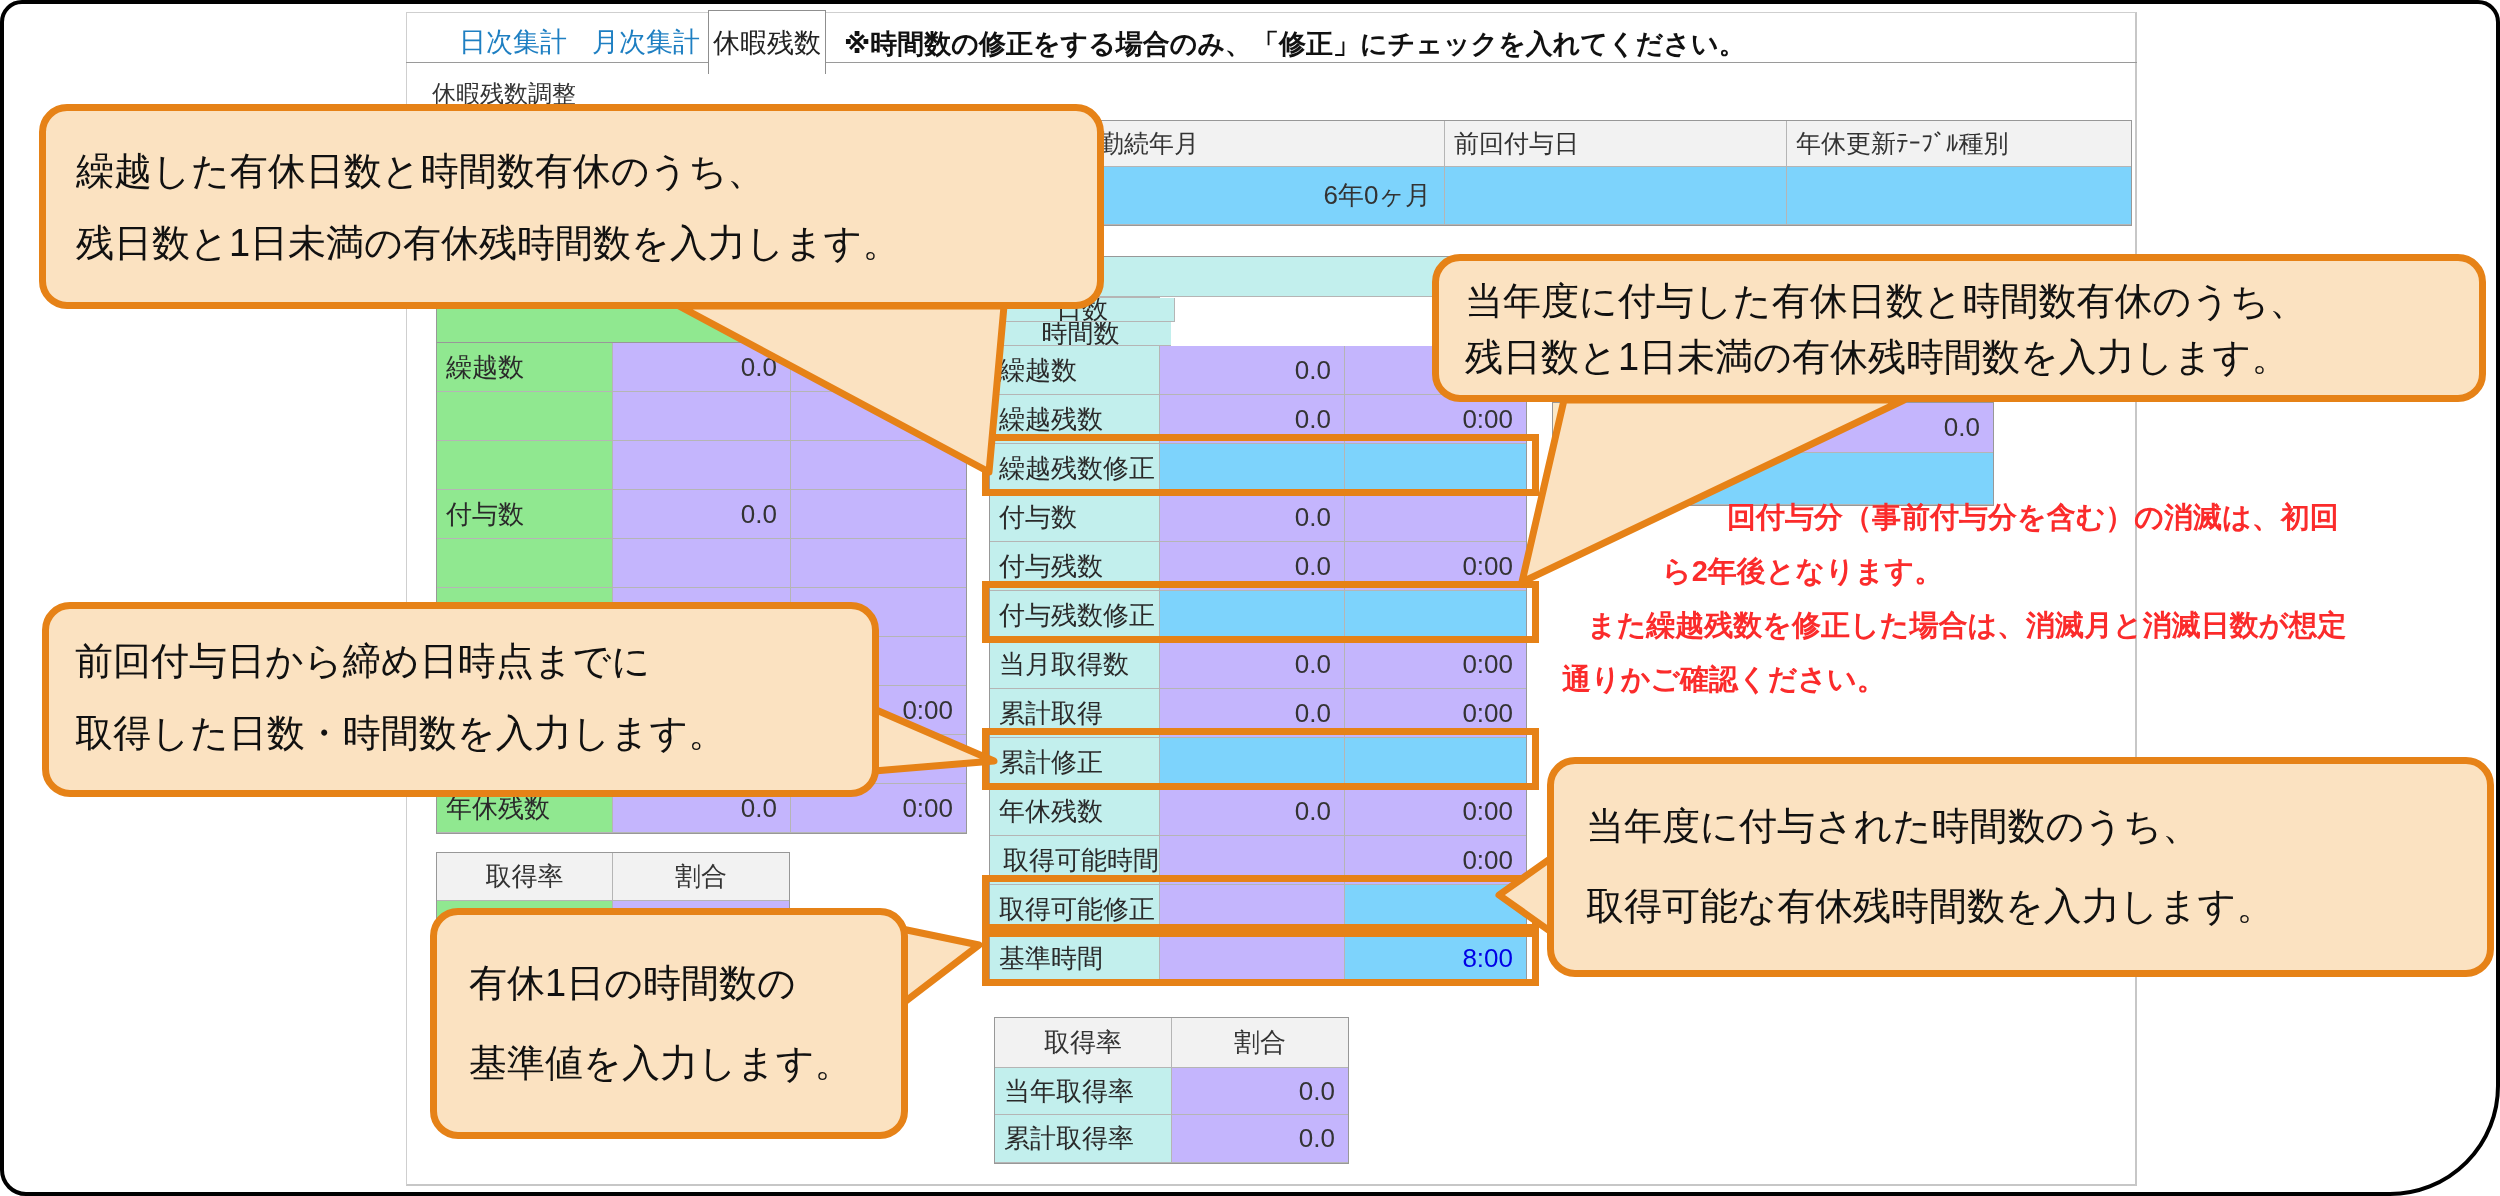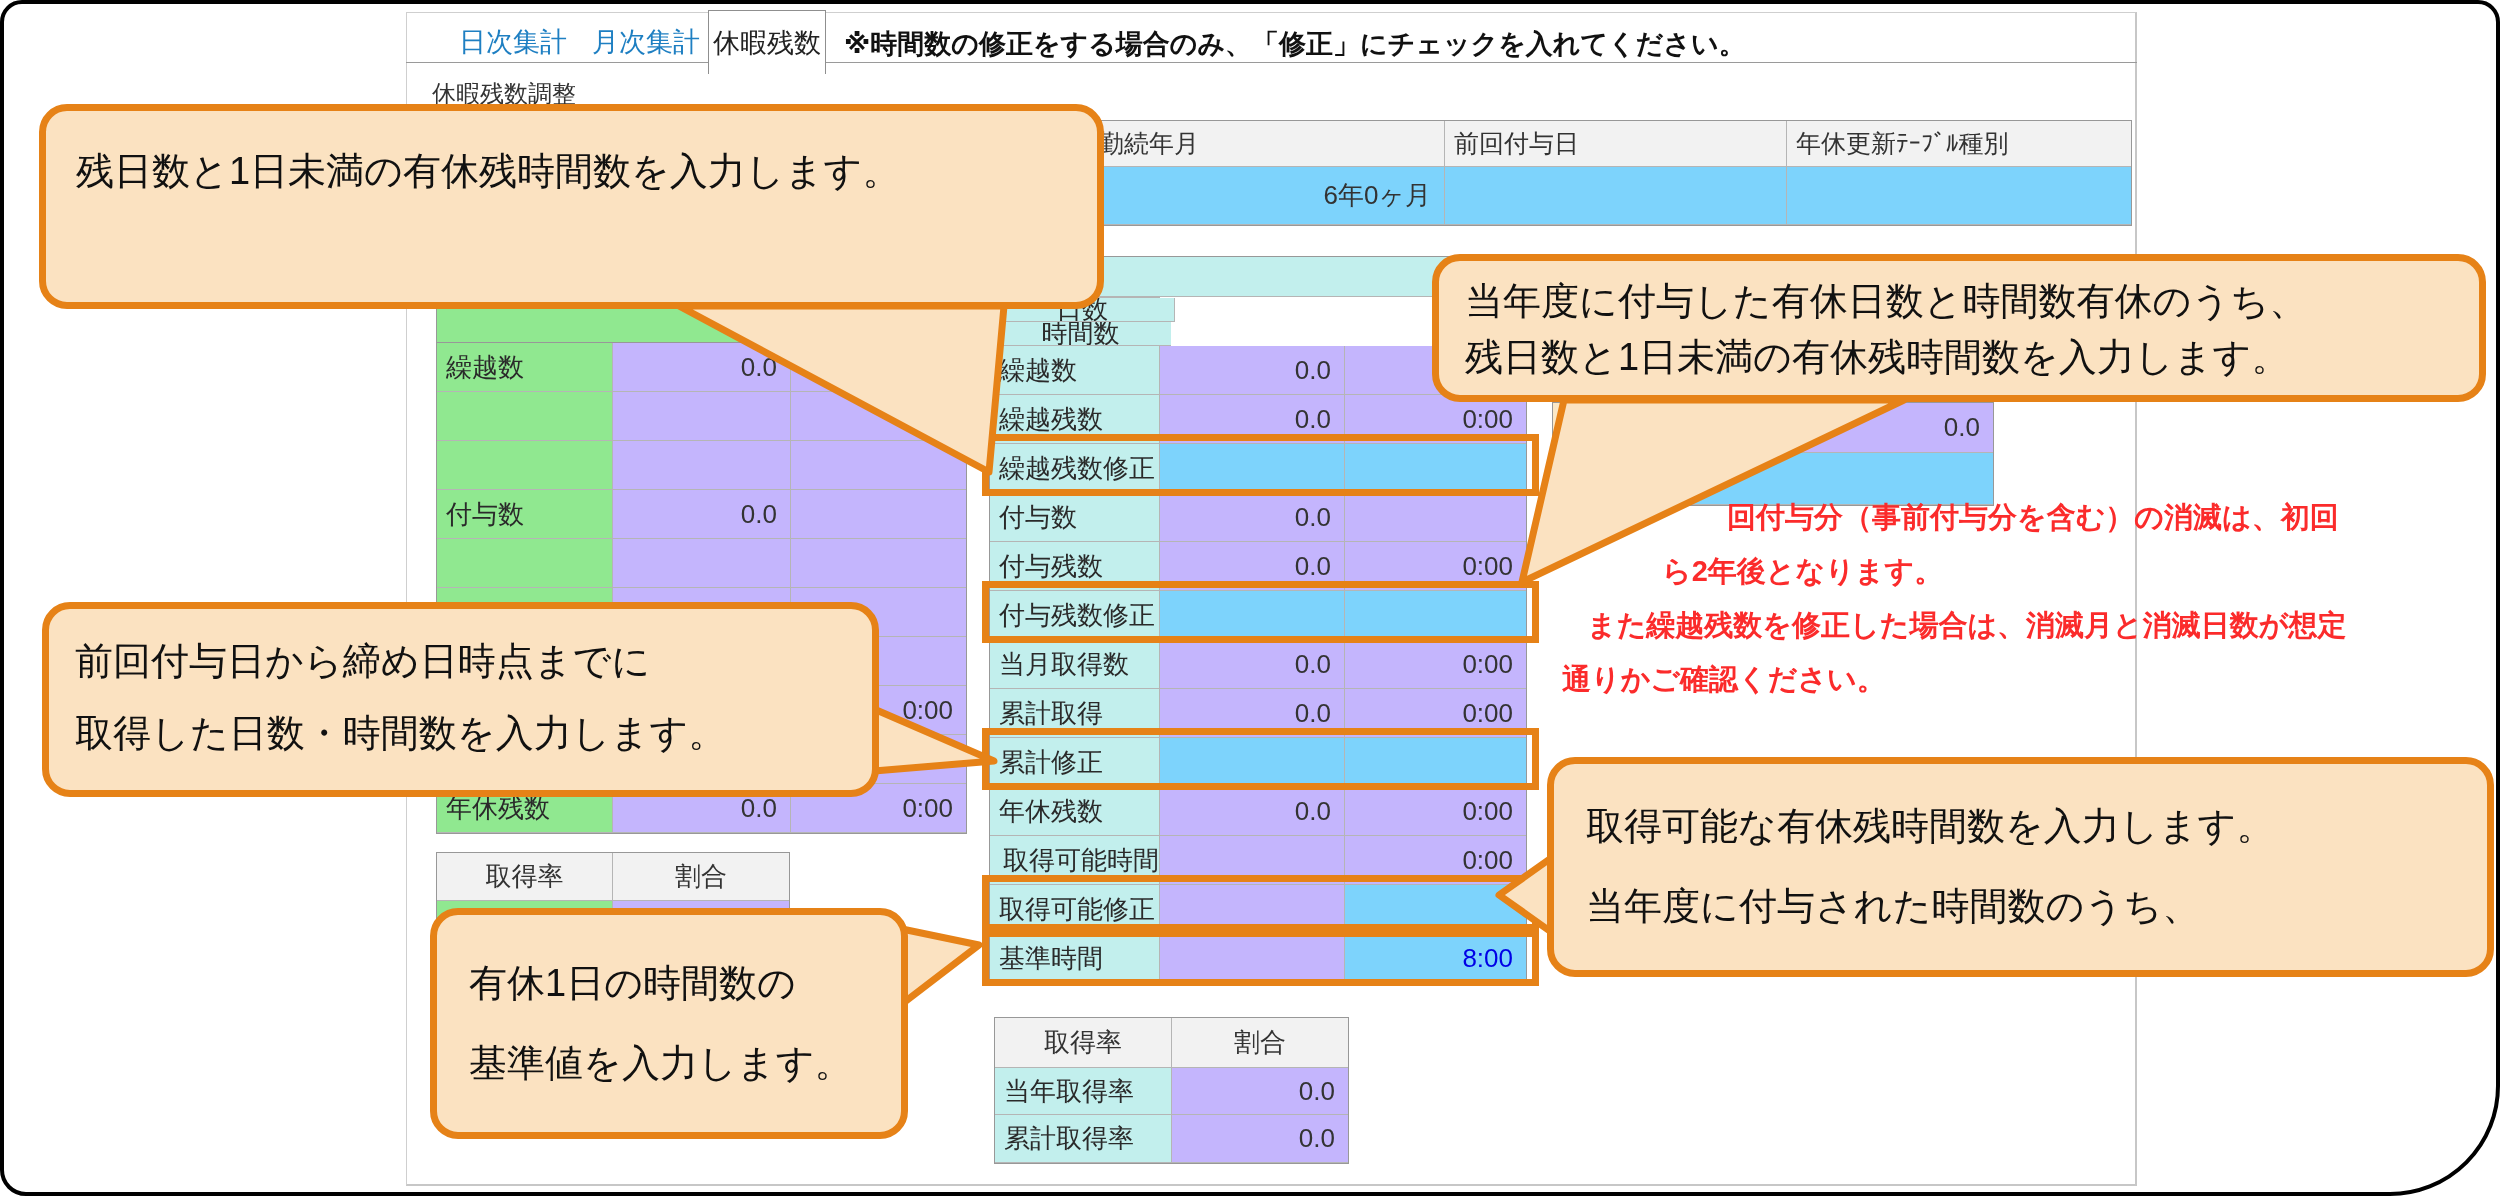--- a/index.html
+++ b/index.html
@@ -267,32 +267,33 @@
 
   <svg class="tails" width="2500" height="1196" viewBox="0 0 2500 1196">
     <polygon points="675,302 1000,302 985,468" fill="#fbe2c1" stroke="#e68217" stroke-width="7" stroke-linejoin="round"></polygon>
     <polygon points="1560,396 1900,396 1518,578" fill="#fbe2c1" stroke="#e68217" stroke-width="7" stroke-linejoin="round"></polygon>
     <polygon points="870,705 870,767 990,757" fill="#fbe2c1" stroke="#e68217" stroke-width="7" stroke-linejoin="round"></polygon>
     <polygon points="1550,852 1550,930 1495,891" fill="#fbe2c1" stroke="#e68217" stroke-width="7" stroke-linejoin="round"></polygon>
     <polygon points="898,925 898,1000 975,941" fill="#fbe2c1" stroke="#e68217" stroke-width="7" stroke-linejoin="round"></polygon>
   </svg>
 
   <div class="callout c1" style="left:35px; top:100px; width:1065px; height:205px;">
+    <p>繰越した有休日数と時間数有休のうち、</p>
     <p>残日数と1日未満の有休残時間数を入力します。</p>
   </div>
   <div class="callout c2" style="left:1428px; top:250px; width:1054px; height:148px;">
     <p>当年度に付与した有休日数と時間数有休のうち、</p>
     <p>残日数と1日未満の有休残時間数を入力します。</p>
   </div>
   <div class="callout c3" style="left:38px; top:598px; width:837px; height:195px;">
     <p>前回付与日から締め日時点までに</p>
     <p>取得した日数・時間数を入力します。</p>
   </div>
   <div class="callout c4" style="left:1543px; top:753px; width:947px; height:220px;">
+    <p>当年度に付与された時間数のうち、</p>
     <p>取得可能な有休残時間数を入力します。</p>
-    <p>当年度に付与された時間数のうち、</p>
   </div>
   <div class="callout c5" style="left:426px; top:904px; width:478px; height:231px;">
     <p>有休1日の時間数の</p>
     <p>基準値を入力します。</p>
   </div>
 
 </div>
 
 </body></html>

